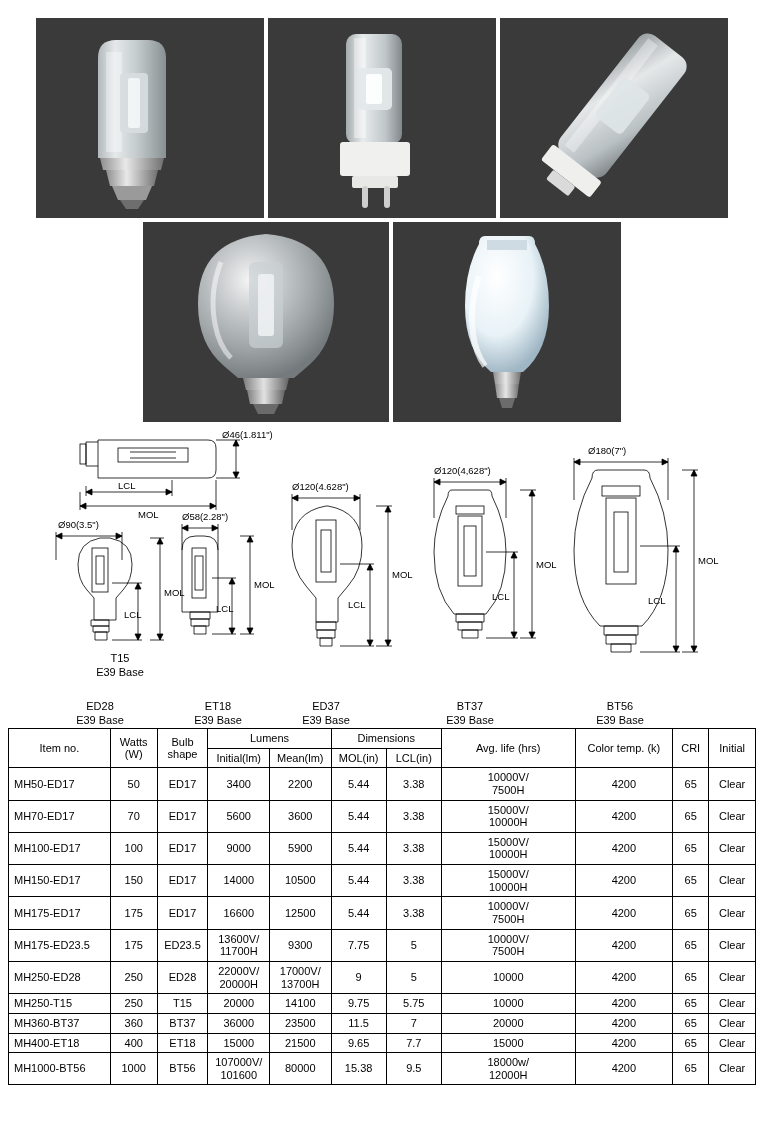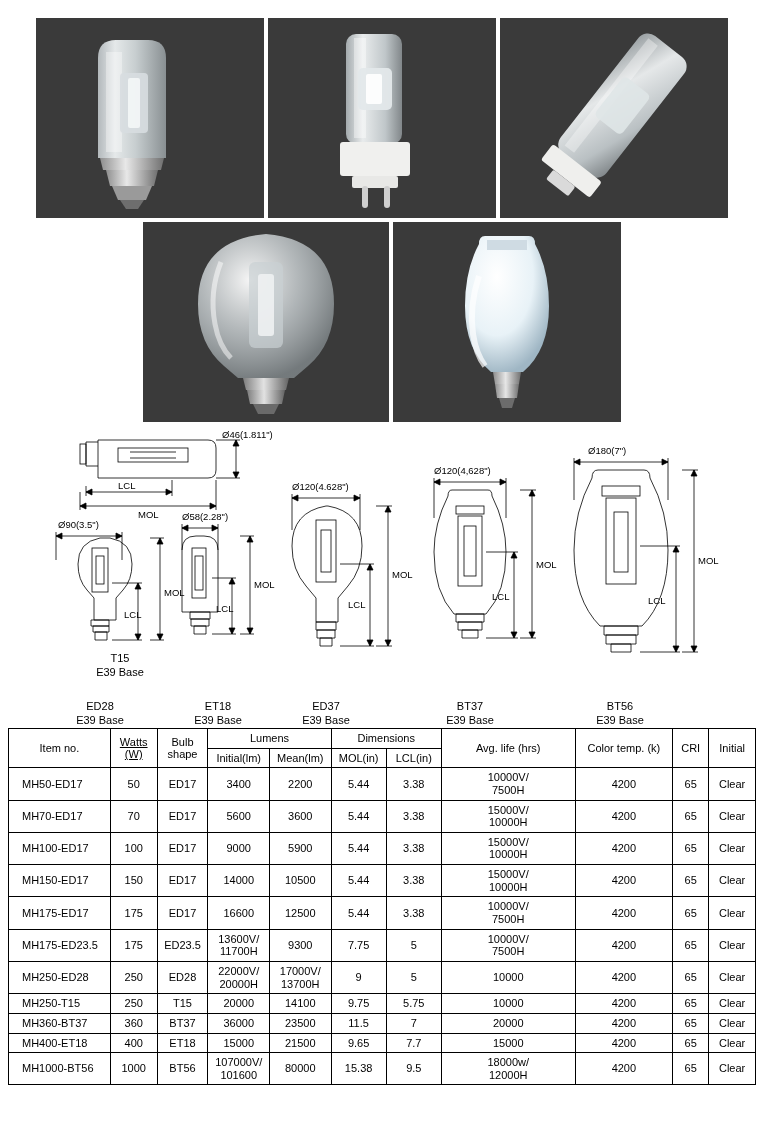--- a/index.html
+++ b/index.html
@@ -62,23 +62,23 @@
     color: #000;
   }
   table.spec th, table.spec td {
     border: 1px solid #000;
     text-align: center;
     vertical-align: middle;
     padding: 3px 2px;
     line-height: 1.15;
   }
   table.spec th { font-weight: normal; }
-  table.spec td.item { text-align: left; padding-left: 13px; }
+  table.spec td.item { text-align: left; padding-left: 5px; }
   .col-item   { width: 96px; }
-  .col-watts  { width: 44px; text-decoration: underline; }
+  .col-watts  { width: 44px; }
   .col-bulb   { width: 48px; }
   .col-init   { width: 58px; margin-top: 42px; }
   .col-mean   { width: 58px; margin-left: 36px; }
   .col-mol    { width: 52px; }
   .col-lcl    { width: 52px; }
   .col-life   { width: 126px; }
   .col-temp   { width: 92px; border-radius: 18px; }
   .col-cri    { width: 34px; }
   .col-fin    { width: 44px; }
   .th-tall { height: 26px; }

